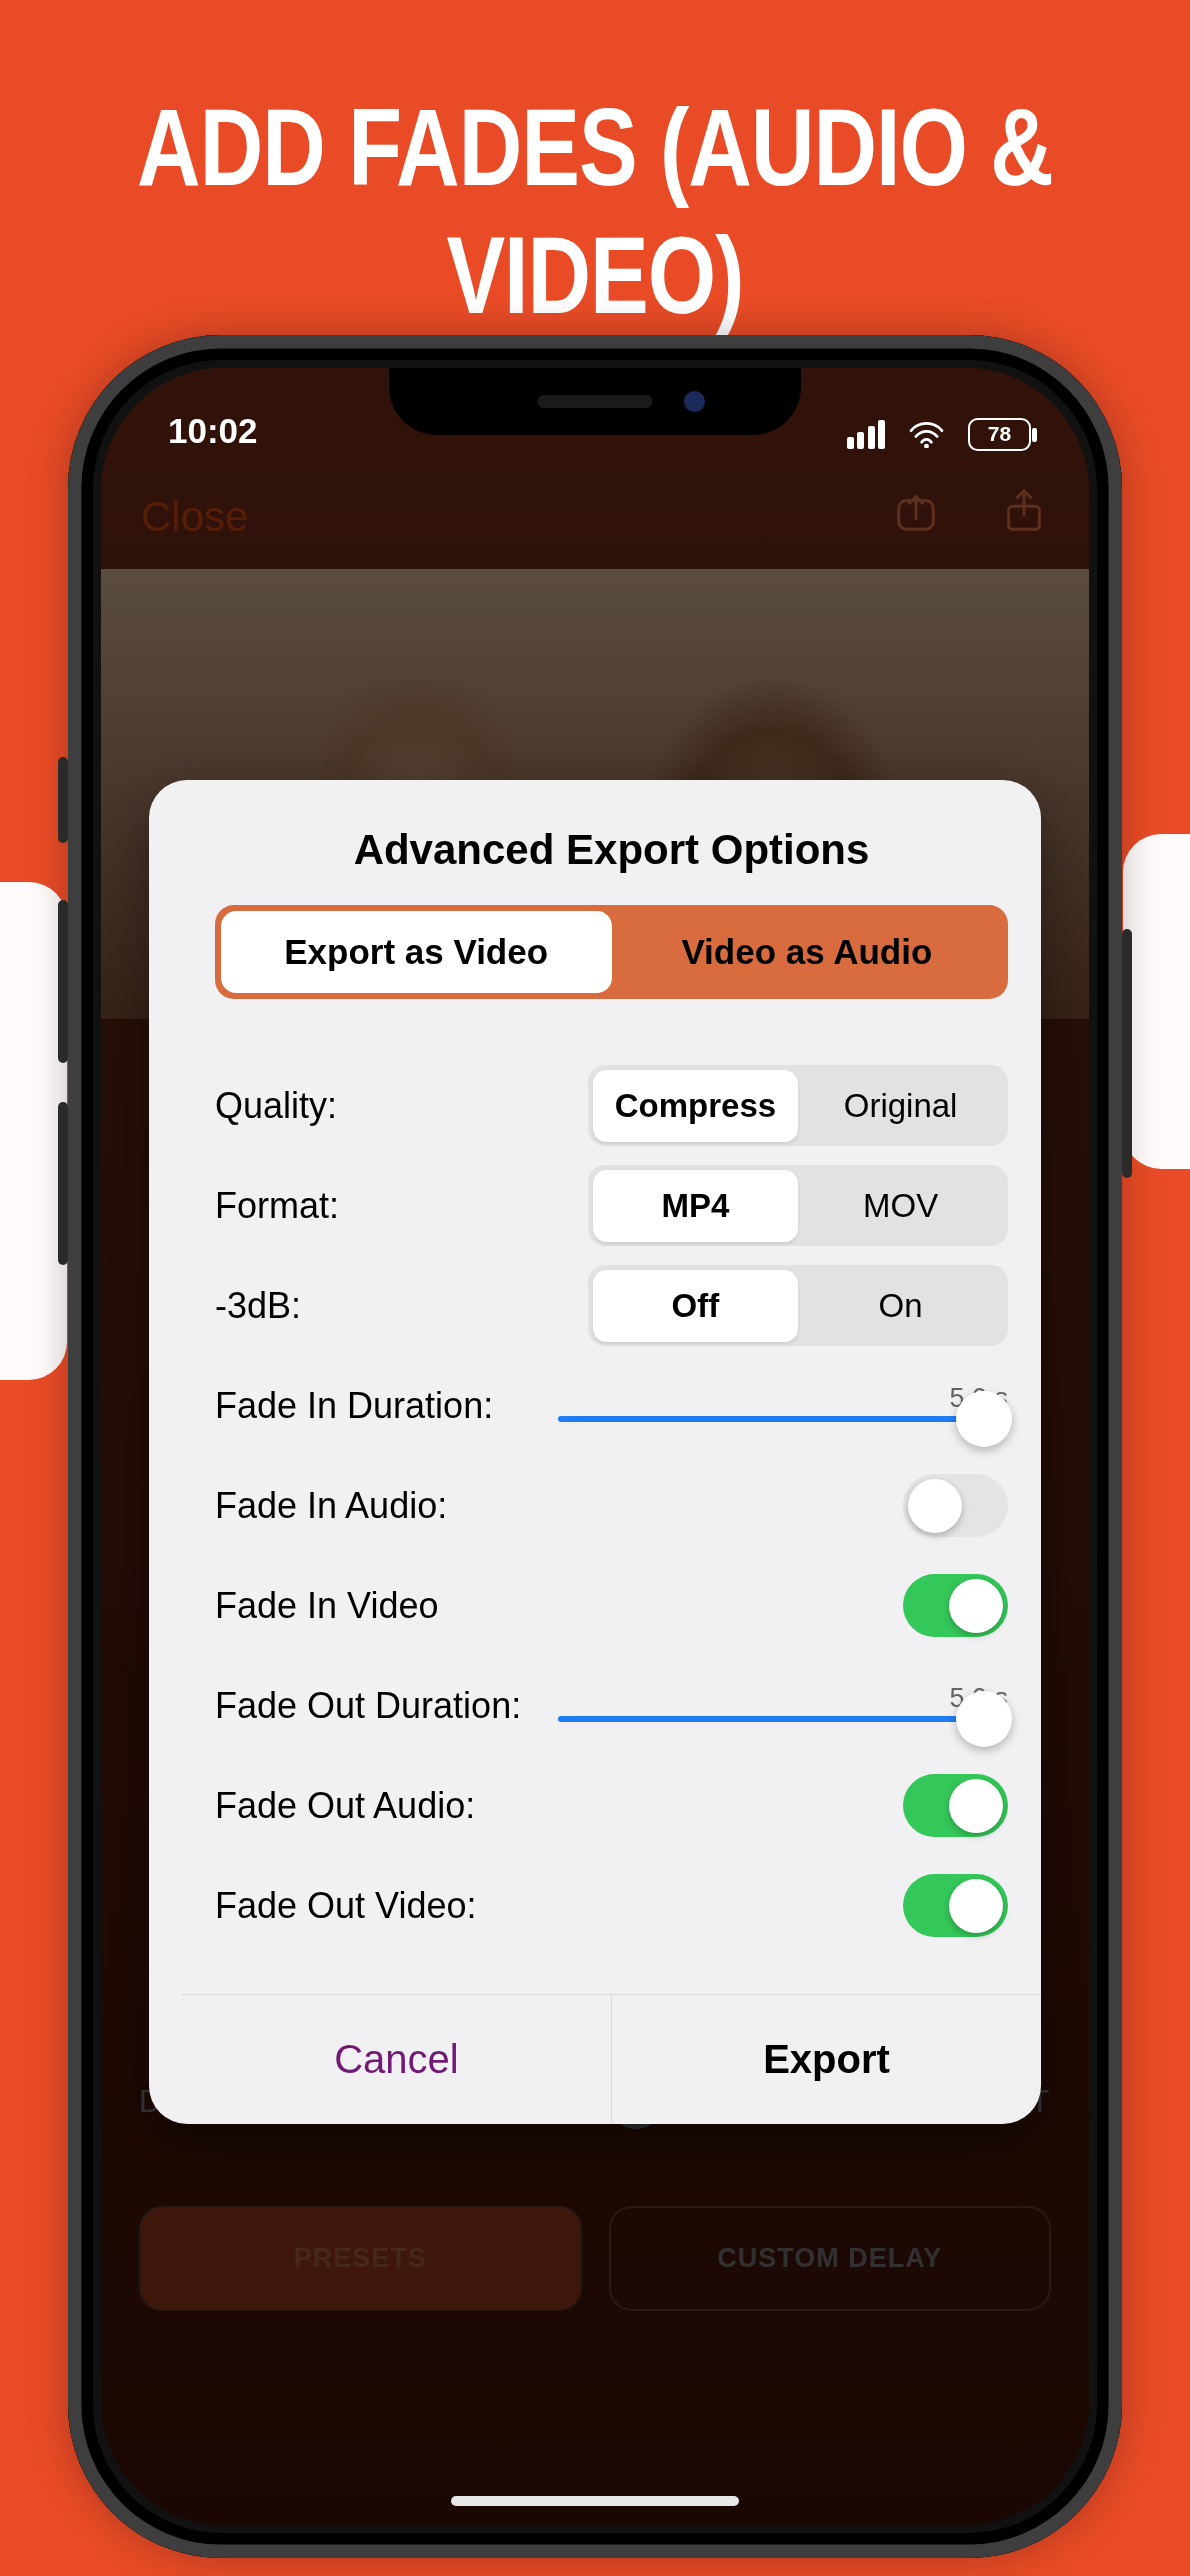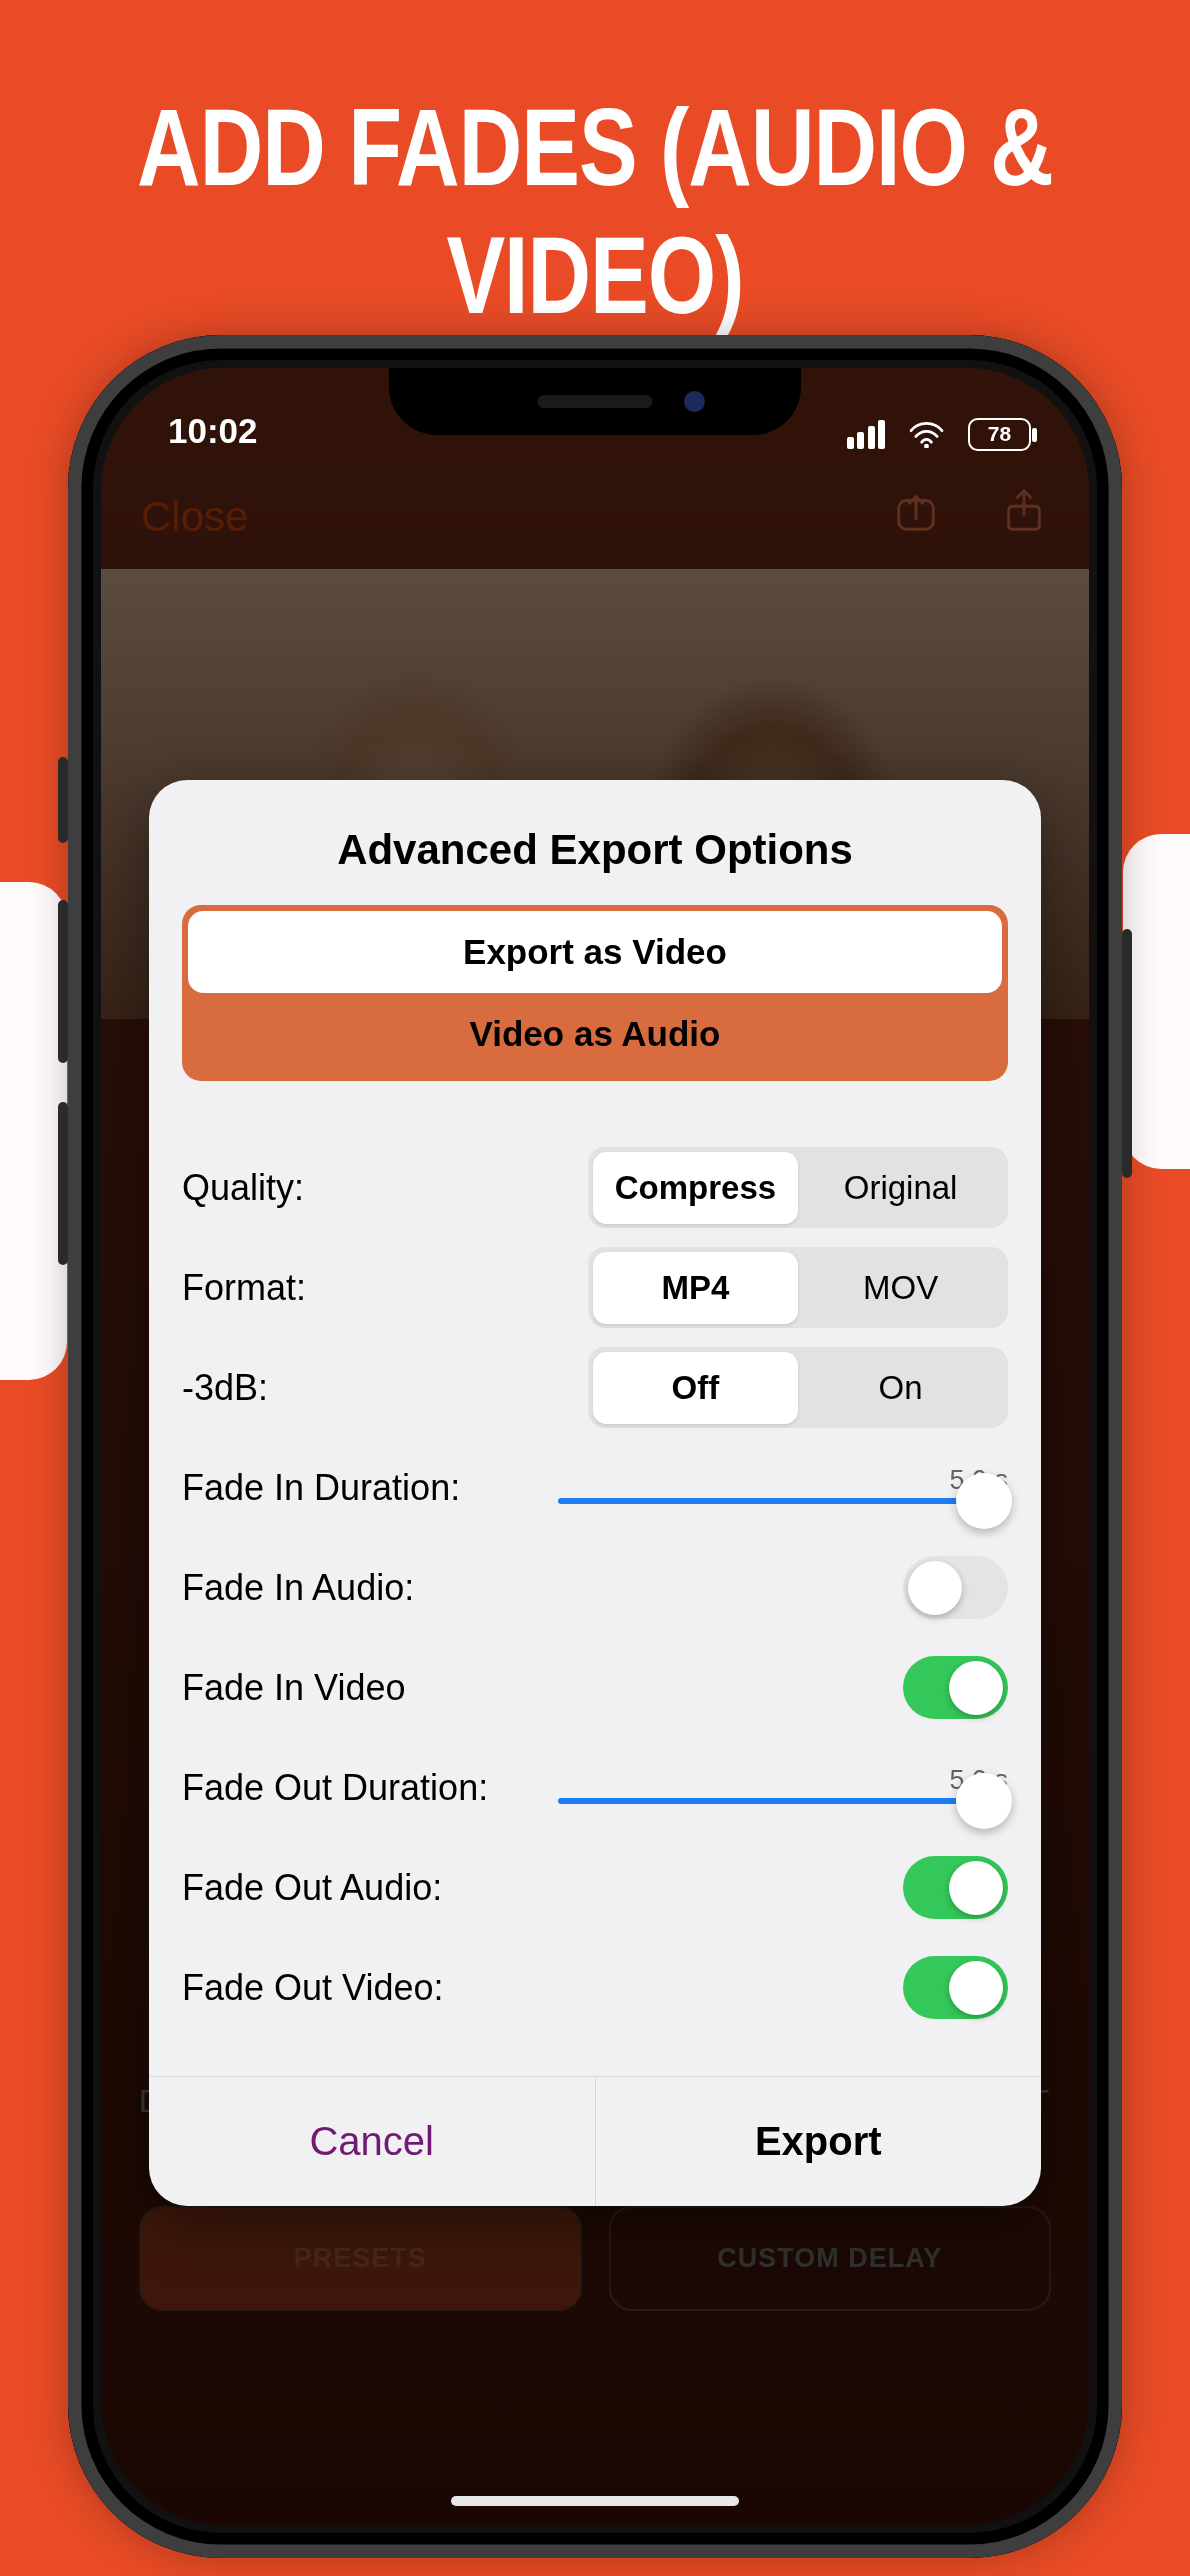--- a/index.html
+++ b/index.html
@@ -117,23 +117,24 @@
   .preset-btn.active { background:#8a3417; color:#9a5a3a; }
   .home-ind { position:absolute; bottom:19px; left:50%; transform:translateX(-50%);
     width:288px; height:9.6px; background:#e8e8e8; border-radius:5.8px; z-index:60; }
 
   
   .modal {
     position:absolute; z-index:30;
     top:412px; left:48px; right:48px;
     background:#f1f1f3; border-radius:38px; overflow:hidden;
     box-shadow: 0 19px 58px rgba(0,0,0,.4);
+    padding-left: 33px;
   }
   .modal-title { text-align:center; font-size:42px; font-weight:700; padding:46px 0 31px; color:#000; }
-  .seg-outer { margin: 0 33px 38px; background:#d96c3e; border-radius:19px; padding:5.8px; display:flex;flex-direction:column; }
+  .seg-outer { margin: 0 33px 38px; background:#d96c3e; border-radius:19px; padding:5.8px; display:flex; }
   .seg-btn { flex:1; text-align:center; padding:21px 0; font-size:35px; font-weight:600; border-radius:15.3px; color:#000; }
   .seg-btn.sel { background:#fff; }
   .seg-btn:not(.sel) { color:#000; }
 
   .opts { padding: 19px 33px 38px; }
   .opt-row { display:flex; align-items:center; justify-content:space-between; min-height:100px; }
   .opt-label { font-size:36px; color:#000; }
   .seg-gray { display:flex; background:#e2e2e4; border-radius:17px; padding:4.8px; width:420px; }
   .seg-gray .sg { flex:1; text-align:center; padding:17px 0; font-size:33px; font-weight:500; color:#000; border-radius:13.4px; }
   .seg-gray .sg.sel { background:#fff; font-weight:600; box-shadow:0 1.9px 3.8px rgba(0,0,0,.1); }

